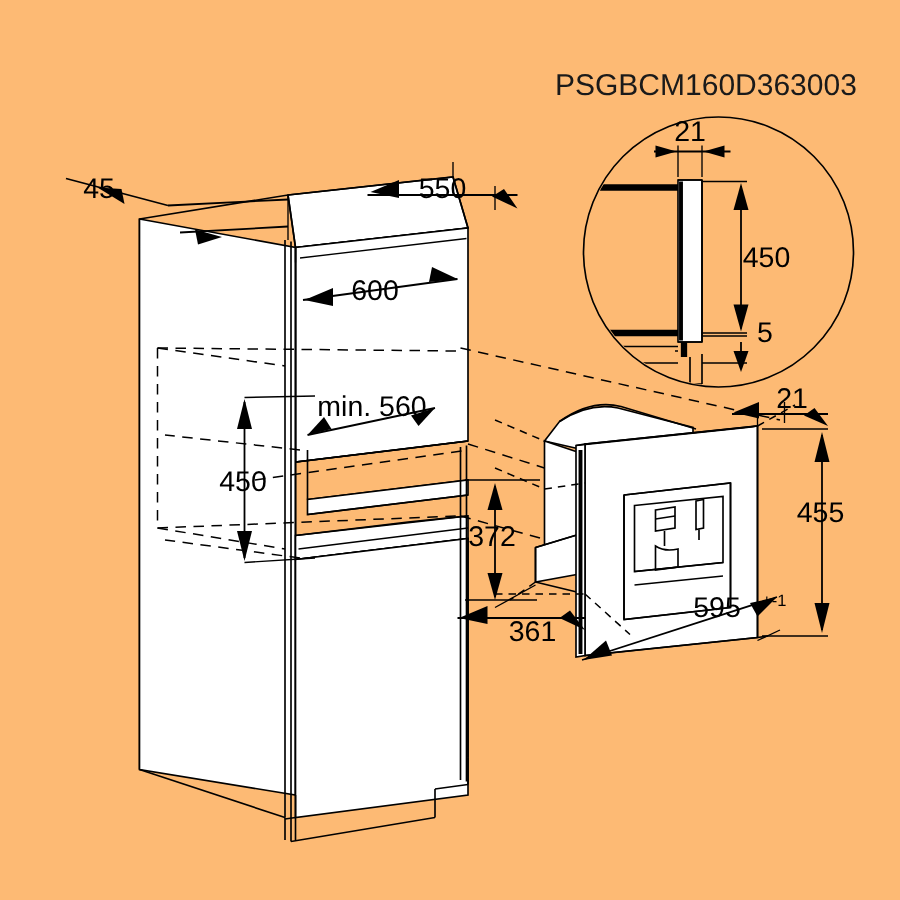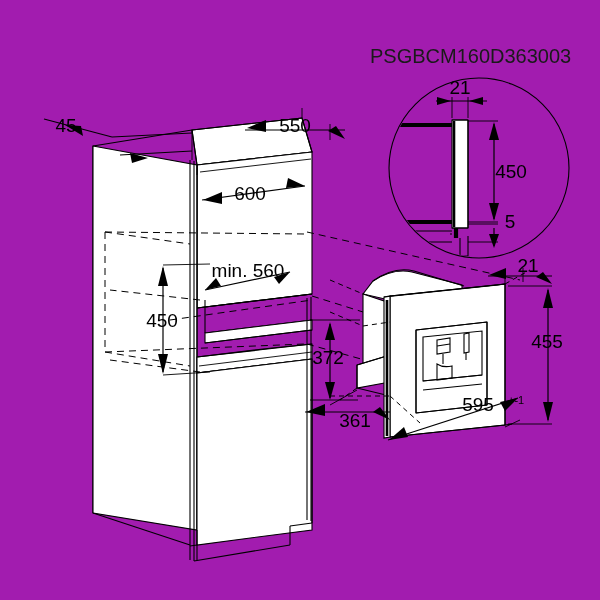--- a/index.html
+++ b/index.html
@@ -10,21 +10,21 @@
   body {
     width: 600px;
     height: 600px;
     font-family: "Liberation Sans", sans-serif;
     overflow: hidden;
   }
   #drawing-root {
     position: relative;
     width: 600px;
     height: 600px;
-    background: #a21caf;
+    background: #fdba74;
   }
   svg#tech-drawing {
     display: block;
     width: 600px;
     height: 600px;
   }
   .ln   { stroke: #000000; stroke-width: 1.1; fill: none; stroke-linecap: butt; stroke-linejoin: miter; }
   .ln-t { stroke: #000000; stroke-width: 0.9; fill: none; }
   .ln-h { stroke: #000000; stroke-width: 2.6; fill: none; }
   .ln-hh{ stroke: #000000; stroke-width: 4.2; fill: none; }

